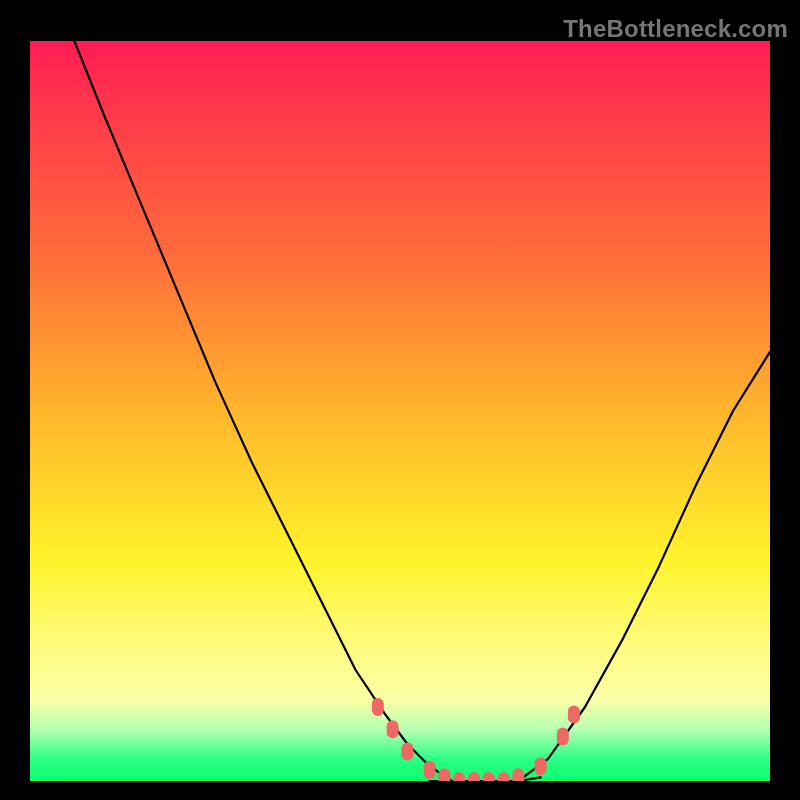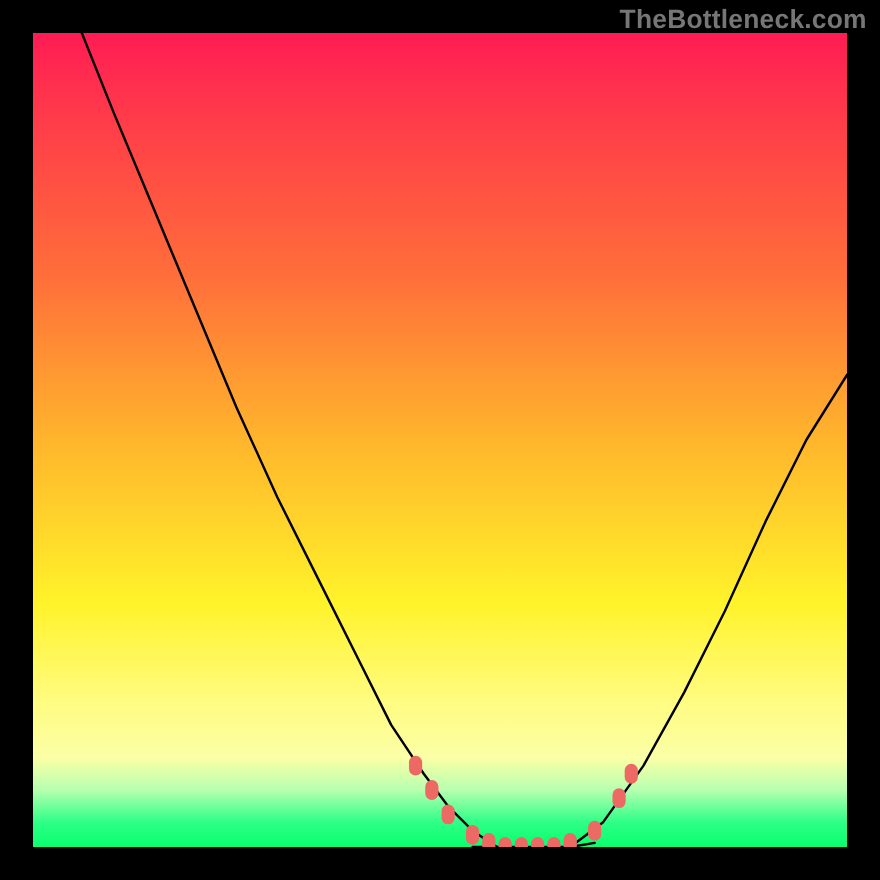--- a/index.html
+++ b/index.html
@@ -7,21 +7,21 @@
     padding: 0;
     width: 800px;
     height: 800px;
     overflow: hidden;
     background: #000;
     font-family: Arial, Helvetica, sans-serif;
   }
   .frame {
     position: absolute;
     left: 0;
-    top: 0;
+    top: 11px;
     width: 800px;
     height: 724px;
     background: #000;
   }
   .plot-area {
     position: absolute;
     left: 30px;
     top: 30px;
     width: 740px;
     height: 740px;

